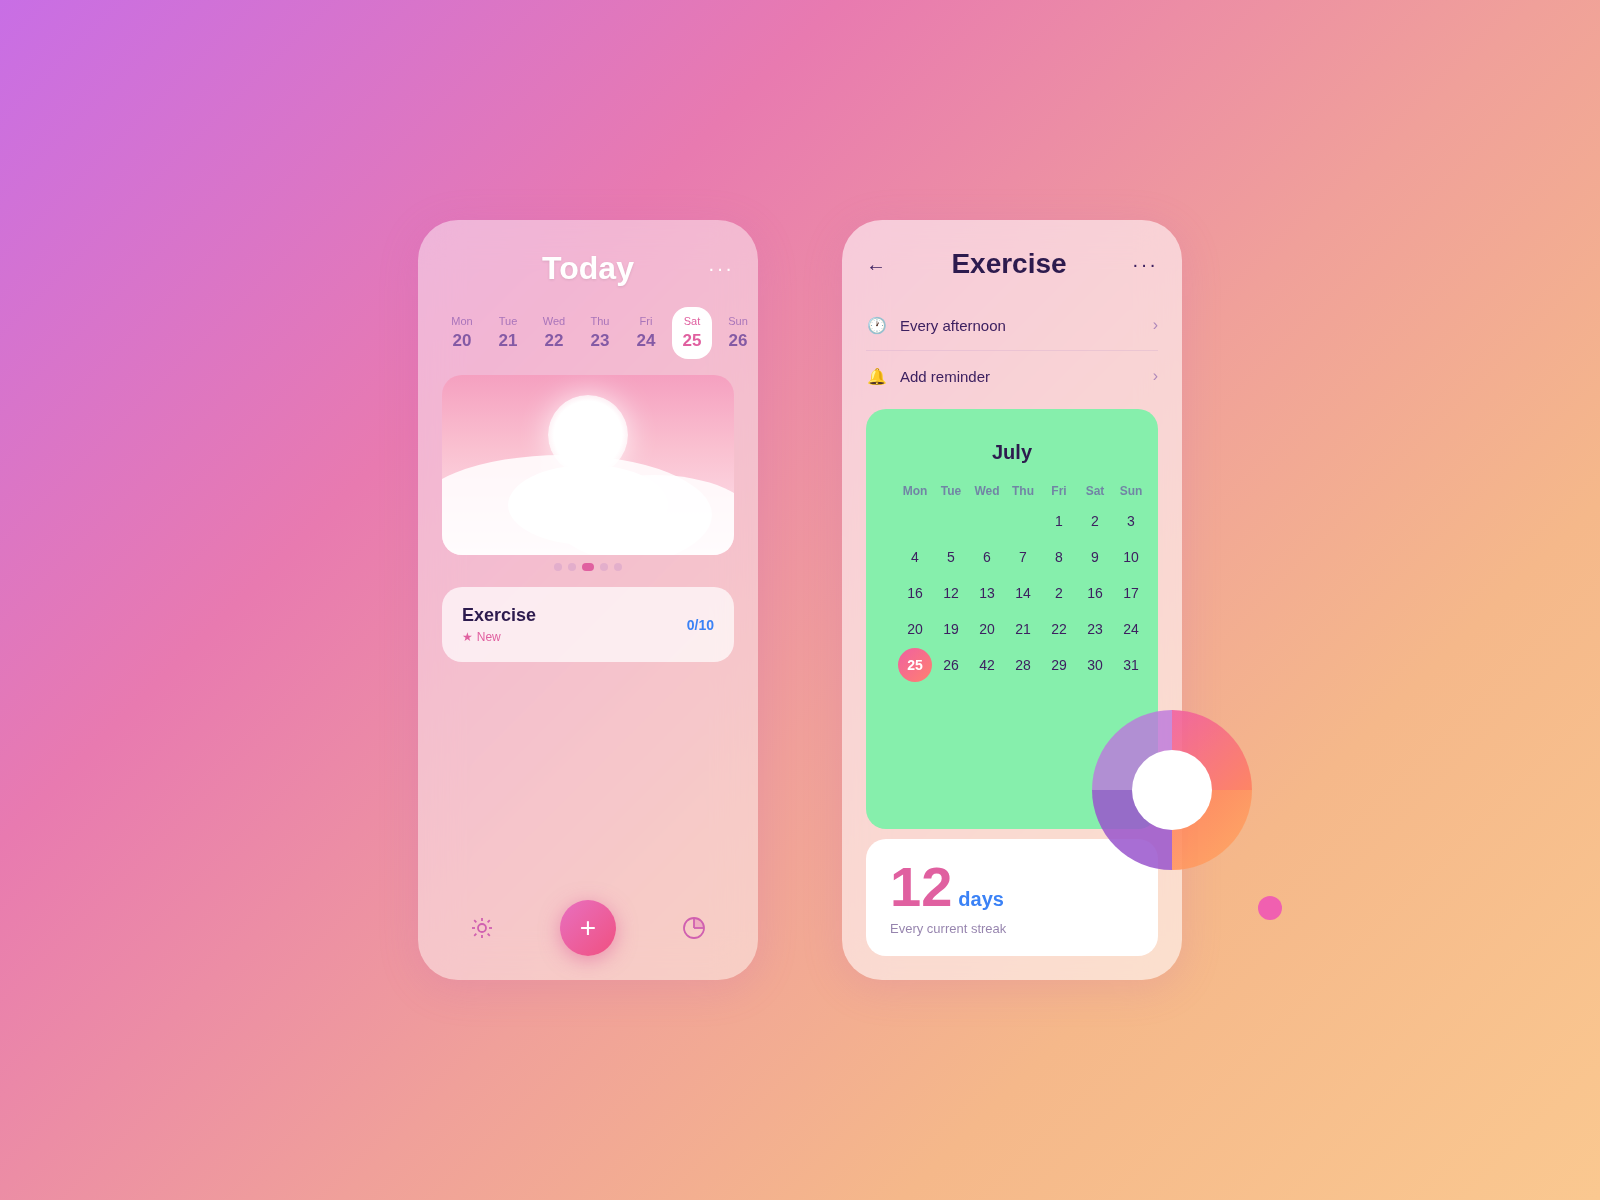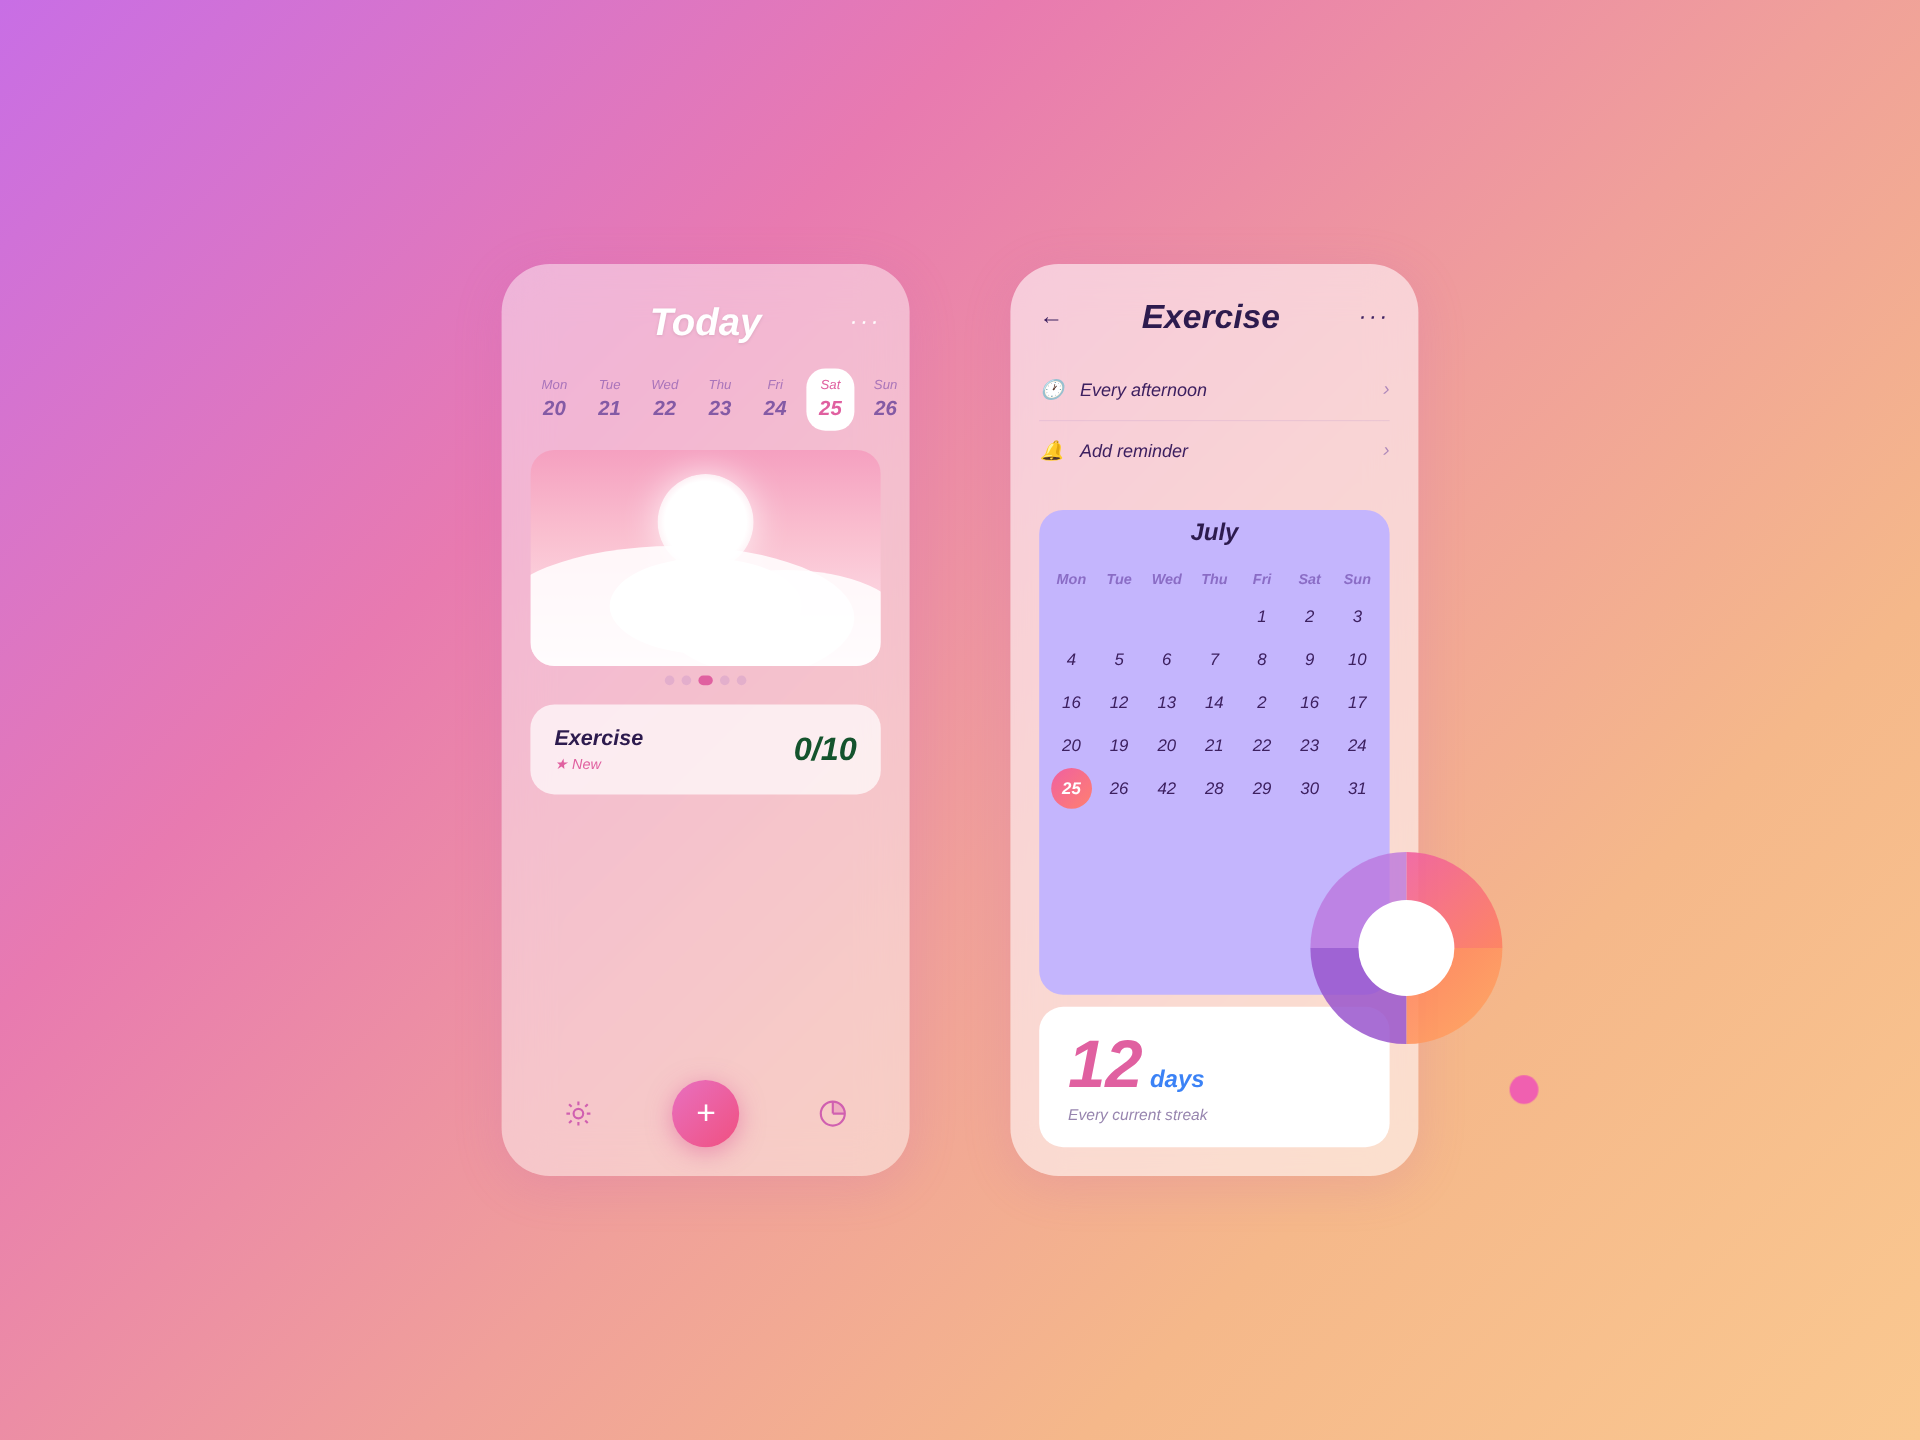--- a/index.html
+++ b/index.html
@@ -26,21 +26,20 @@
       background: linear-gradient(135deg, #C86EE5 0%, #E87AB0 30%, #F0A09A 55%, #F5B88A 75%, #FAC890 100%);
       z-index: 0;
     }
 
     .container {
       display: flex;
       gap: 84px;
       align-items: center;
       position: relative;
       z-index: 1;
-      font-style: italic;
     }
 
     
     .left-card {
       width: 340px;
       height: 760px;
       background: rgba(255, 255, 255, 0.45);
       backdrop-filter: blur(20px);
       border-radius: 40px;
       padding: 30px 24px 24px;
@@ -267,23 +266,23 @@
       gap: 4px;
       font-size: 12px;
       color: #E060A0;
     }
 
     .star-icon {
       color: #E060A0;
     }
 
     .exercise-progress {
-      font-size: 27px;
+      font-size: 14px;
       font-weight: 700;
-      color: #14532d;
+      color: #3b82f6;
     }
 
     
     .bottom-nav {
       display: flex;
       align-items: center;
       justify-content: space-between;
       width: 100%;
       padding: 0 20px;
       margin-top: auto;
@@ -392,24 +391,24 @@
       font-weight: 500;
     }
 
     .chevron-right {
       color: rgba(100, 60, 160, 0.5);
       font-size: 16px;
     }
 
     
     .calendar-container {
-      background: #c4b5fd;
+      background: #86efac;
       border-radius: 20px;
-      padding: 8px;
-      margin-top: 24px;
+      padding: 32px;
+      margin-top: 8px;
       flex: 1;
     }
 
     .calendar-month {
       font-size: 20px;
       font-weight: 700;
       color: #2D1B4E;
       text-align: center;
       margin-bottom: 16px;
     }

